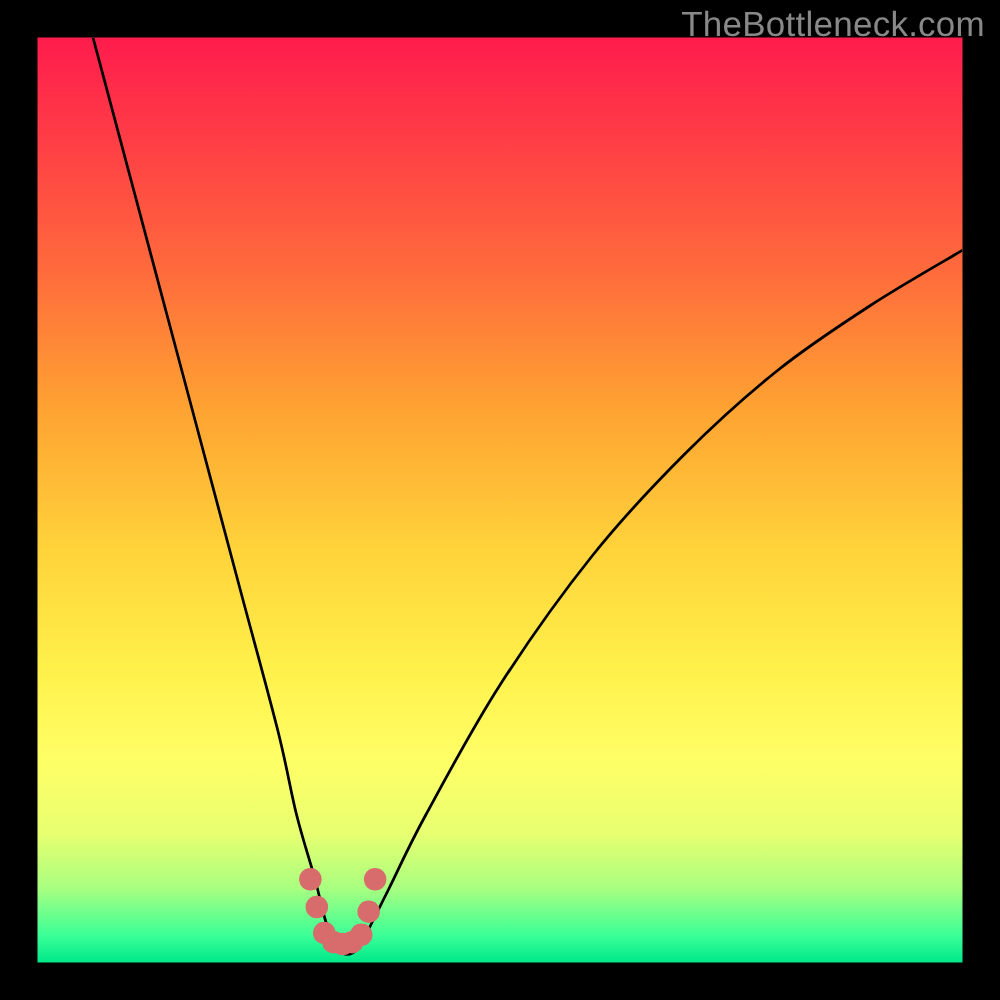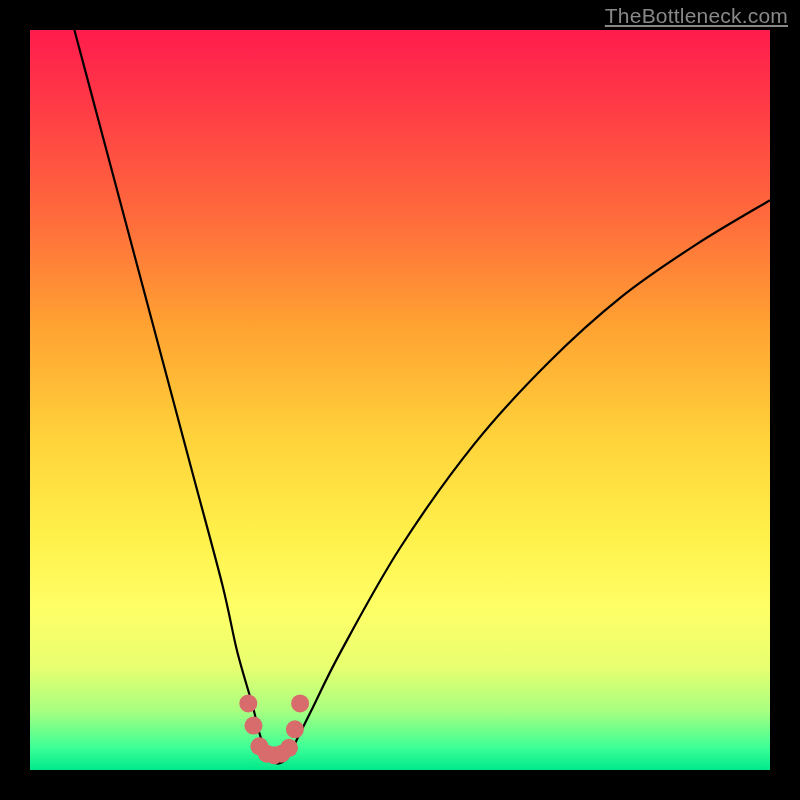--- a/index.html
+++ b/index.html
@@ -36,24 +36,23 @@
       #e8ff70 86%,
       #a8ff80 92%,
       #3cff97 97%,
       #00e88a 100%);
   }
   .watermark {
     position: absolute;
     top: 4px;
     right: 12px;
     color: #888;
-    font-size: 21px;
+    font-size: 28px;
     font-weight: 500;
     letter-spacing: 0.2px;
-    text-decoration: underline;
   }
   svg.curve {
     position: absolute;
     top: 0;
     left: 0;
     width: 740px;
     height: 740px;
   }
 </style>
 </head>

